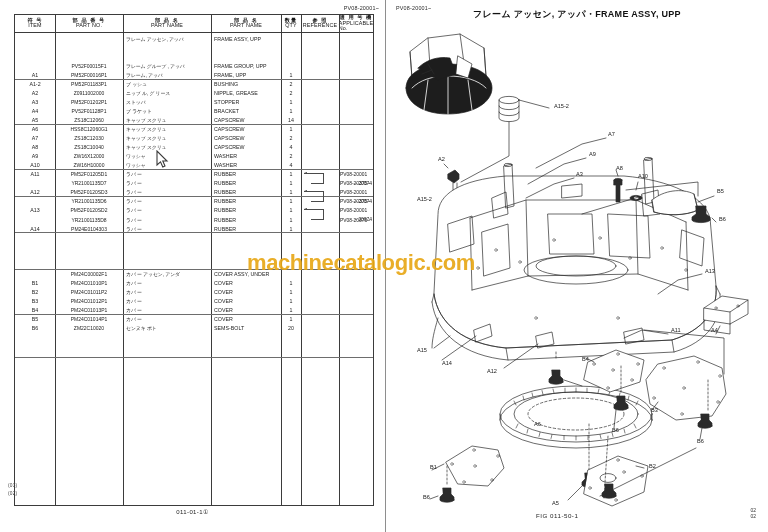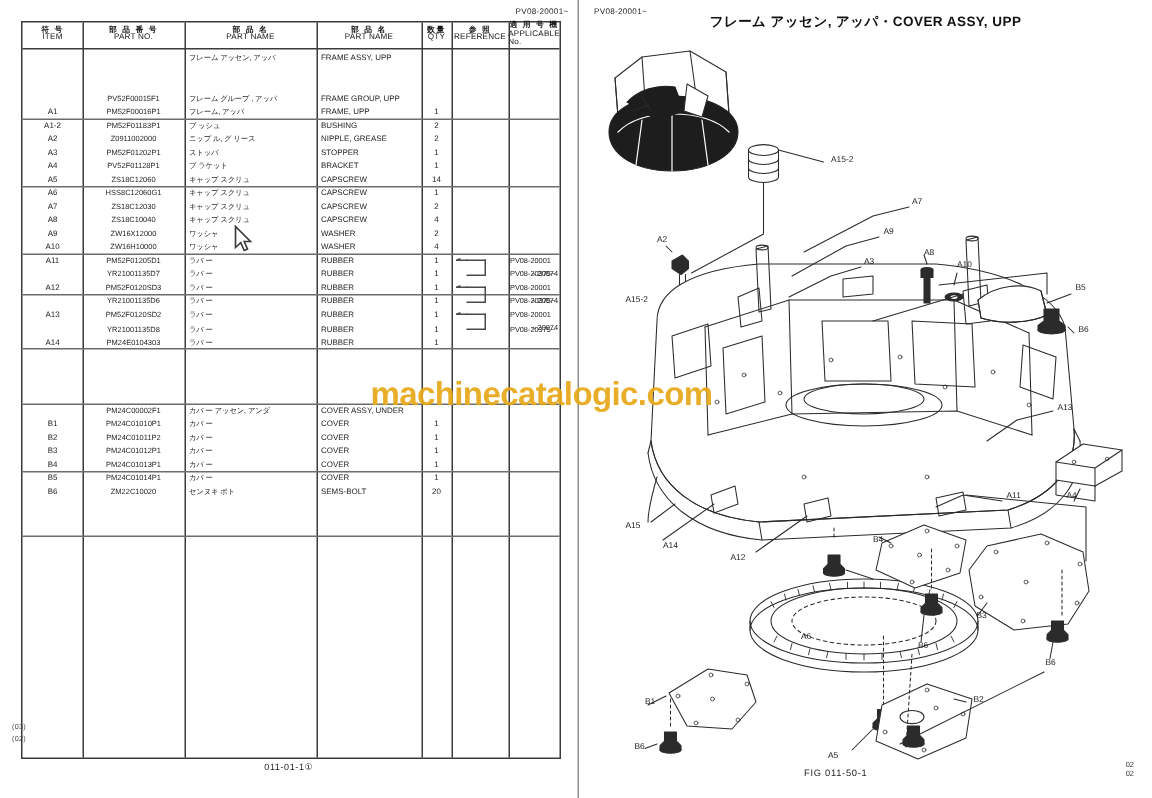--- a/index.html
+++ b/index.html
@@ -390,21 +390,21 @@
         <div class="arrow" style="left: 289px; top: 194.45px; width: 8px;"></div>
       </div>
 
     <div class="footer-code">011-01-1①</div>
     <div class="rev-left" style="top:483px">(03)</div>
     <div class="rev-left" style="top:491px">(02)</div>
   </div>
 
   <div id="fig-panel">
     <div class="fig-appl">PV08-20001~</div>
-    <div class="fig-title">フレーム アッセン, アッパ・COVER ASSY, UPP</div>
+    <div class="fig-title">フレーム アッセン, アッパ・FRAME ASSY, UPP</div>
 
     <div id="drawing">
       <svg width="382" height="490" viewBox="0 0 382 490" xmlns="http://www.w3.org/2000/svg">
         <g fill="none" stroke="#2b2b2b" stroke-width="0.7" stroke-linejoin="round" stroke-linecap="round">
 
           <g transform="translate(12,12)">
             <path d="M30 8 L62 4 L86 18 L88 46 L70 62 L34 64 L14 48 L12 22 Z" fill="#ffffff"></path>
             <path d="M30 8 L34 64 M62 4 L70 62 M86 18 L88 46 M12 22 L14 48"></path>
             <path d="M14 48 C20 40 34 36 52 36 C70 36 84 41 88 46"></path>
             <path d="M8 58 C8 44 24 34 50 34 C76 34 94 44 94 58 C94 72 76 84 50 84 C24 84 8 72 8 58 Z" fill="#1d1d1d" stroke="#1d1d1d"></path>

